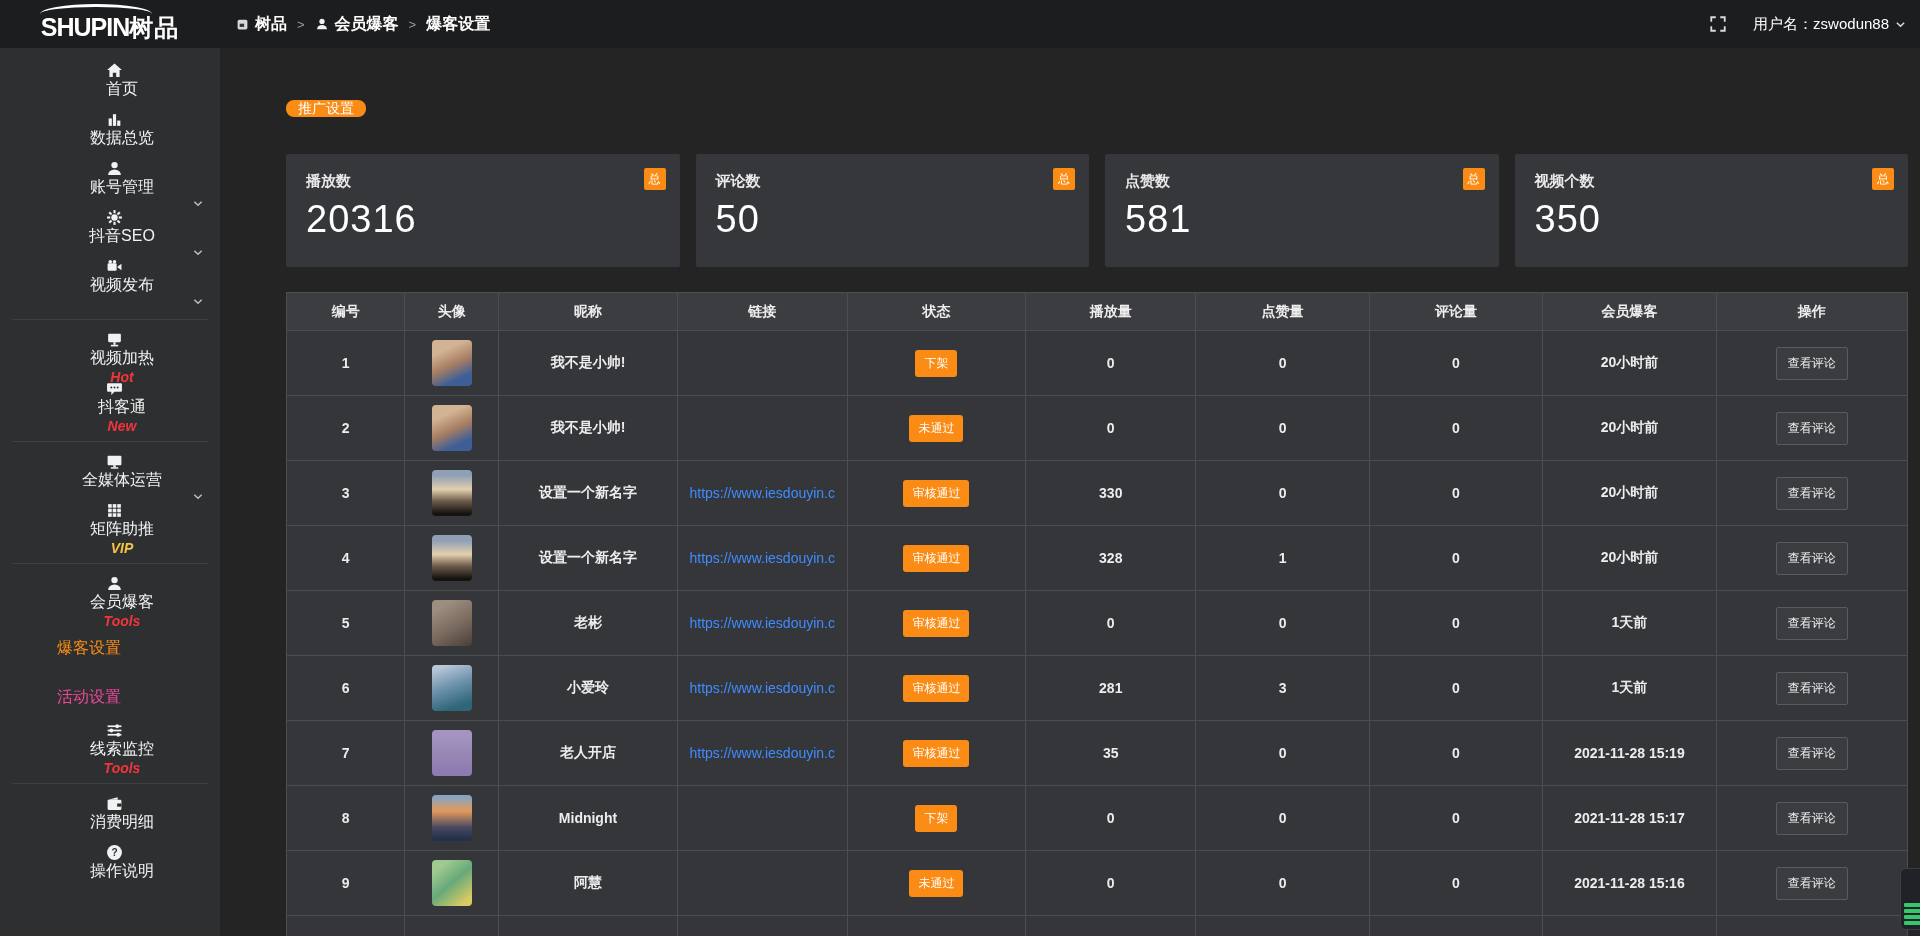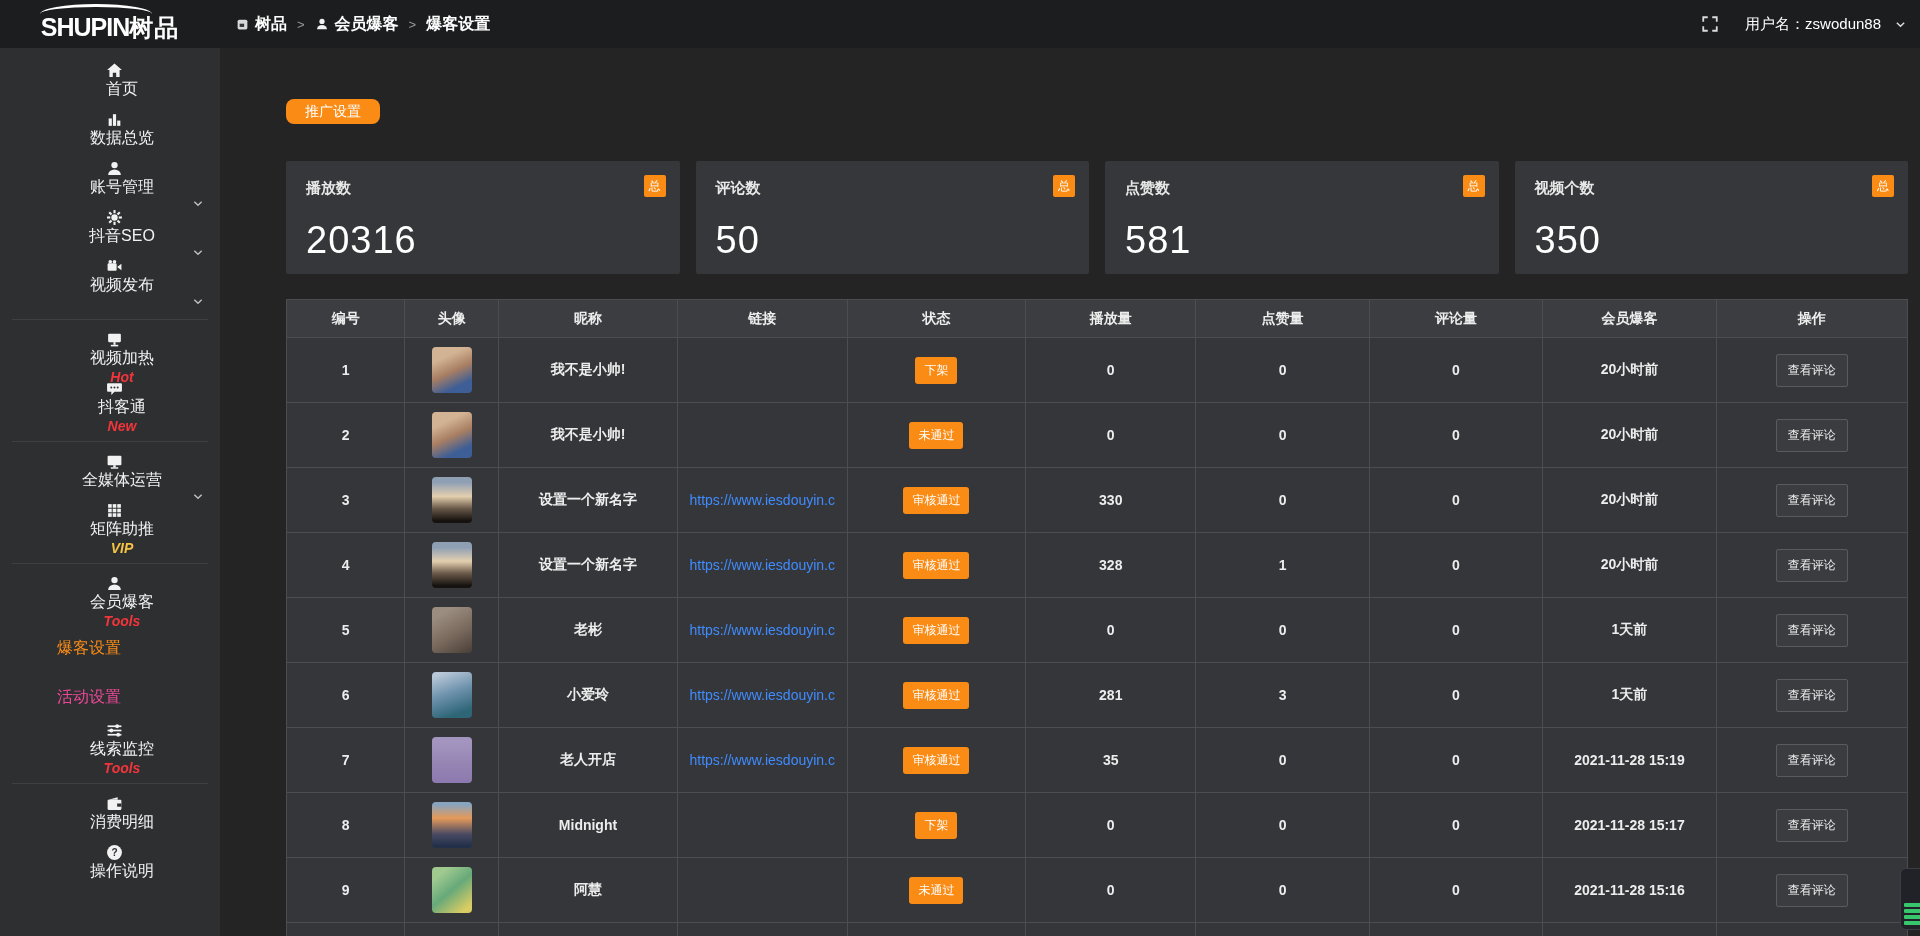--- a/index.html
+++ b/index.html
@@ -13,21 +13,21 @@
               position:relative; flex:0 0 auto; }
   .logo-arc { position:absolute; top:4px; left:40px; width:112px; height:10px;
               border-top:3px solid #fff; border-radius:50%/100% 100% 0 0; }
   .logo-text { color:#fff; font-weight:800; font-size:25px; letter-spacing:-1px; white-space:nowrap; margin-top:8px; }
   .logo-cn { font-size:24px; letter-spacing:1px; }
   .crumbs { display:flex; align-items:center; margin-left:16px; gap:10px; }
   .crumb { display:flex; align-items:center; gap:6px; color:#fff; font-size:16px; font-weight:700; cursor:pointer; }
   .crumb-sep { color:#9a9a9a; font-size:13px; font-weight:400; }
   .topbar-right { margin-left:auto; display:flex; align-items:center; gap:26px; padding-right:14px; }
   .fullscreen { width:18px; height:18px; cursor:pointer; }
-  .user-chip { color:#fff; font-size:15px; display:flex; align-items:center; gap:14px; cursor:pointer; }
+  .user-chip { color:#fff; font-size:15px; display:flex; align-items:center; gap:6px; cursor:pointer; }
 
   
   .sidebar { position:absolute; left:0; top:48px; width:220px; height:888px;
              background:#2e2f31; padding-top:14px; }
   .side-item { height:49px; display:flex; align-items:center; padding:0 16px 0 24px;
                cursor:pointer; color:#f2f2f2;flex-direction:column; }
   .side-item .micon { width:17px; height:17px; flex:0 0 auto; }
   .side-label { font-size:16px; margin-left:16px; white-space:nowrap; }
   .side-tag { font-size:14px; font-weight:700; font-style:italic; margin-left:16px; }
   .tag-red { color:#f2353b; } .tag-gold { color:#f6c343; }
@@ -35,28 +35,28 @@
   .chev-up { transform:rotate(180deg); }
   .side-divider { height:1px; background:#3e3f42; margin:12px 12px 11px 12px; }
   .sub-item { height:49px; display:flex; align-items:center; padding-left:57px;
               font-size:16px; color:#ec4899; cursor:pointer; }
   .sub-item.active { color:#fa8c16; }
 
   
   .main { position:absolute; left:220px; top:48px; width:1700px; height:888px;
           background:#242424; padding:51px 12px 0 66px; }
   .promo-btn { background:#fa8c16; color:#fff; border:none; border-radius:8px;
-               height:25px; padding:0 19px; font-size:14px; cursor:pointer;
+               height:17px; padding:0 12px; font-size:14px; cursor:pointer;
                font-family:inherit; }
 
   .cards { display:flex; gap:16px; margin-top:37px; }
   .card { flex:1 1 0; height:113px; background:#36373a; border-radius:2px; position:relative;
           padding:18px 14px 0 20px; }
   .card-label { color:#e8e8e8; font-size:15px; font-weight:700; }
-  .card-value { color:#fff; font-size:38px; font-weight:400; margin-top:21px; letter-spacing:1px; }
+  .card-value { color:#fff; font-size:38px; font-weight:400; margin-top:7px; letter-spacing:1px; }
   .card-badge { position:absolute; top:14px; right:14px; width:22px; height:22px;
                 background:#fa8c16; color:#fff; font-size:12px; border-radius:2px;
                 display:flex; align-items:center; justify-content:center; }
 
   
   table { width:100%; margin-top:25px; border-collapse:collapse; table-layout:fixed; }
   th,td { border:1px solid #4c4d51; text-align:center; color:#ededed; font-size:14px;
           font-weight:700; overflow:hidden; }
   thead tr { height:38px; background:#3c3d41; }
   tbody tr { height:65px; background:#35363a; }

